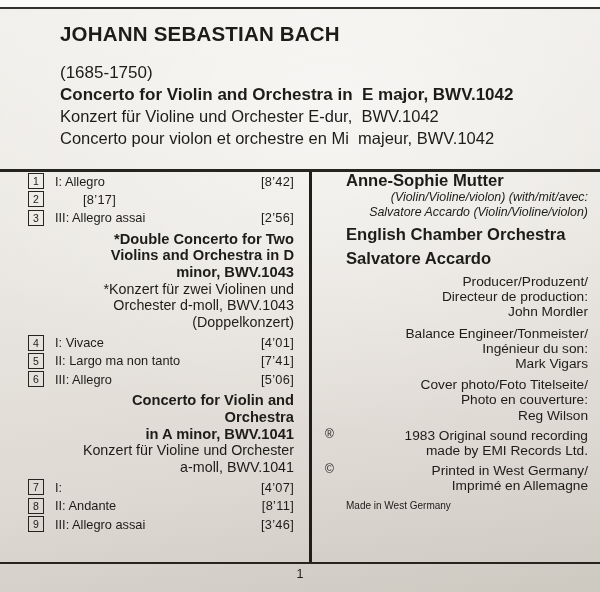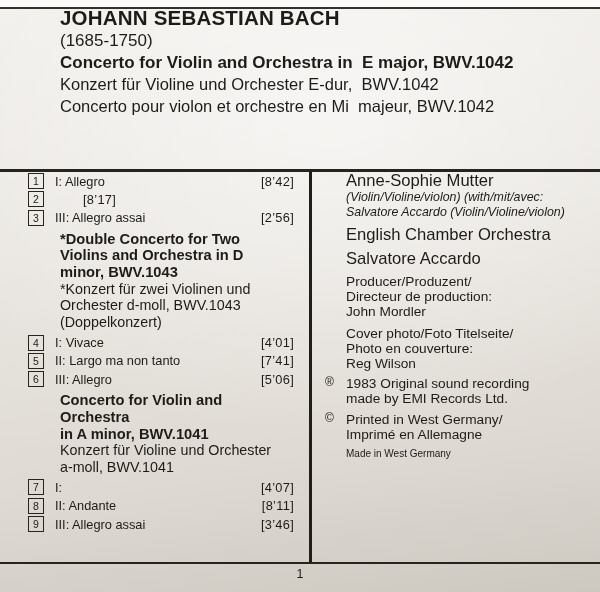--- a/index.html
+++ b/index.html
@@ -10,42 +10,42 @@
       radial-gradient(120% 90% at 55% 18%, rgba(255,255,255,0.55), rgba(255,255,255,0) 62%),
       linear-gradient(172deg, #f1efeb 0%, #e9e6e1 40%, #ded9d2 75%, #cdc8c0 100%);
   }
   .topstrip {position:absolute; top:0; left:0; right:0; height:7px; background:#fbfbf9;}
   .rule {position:absolute; left:0; width:600px; background:#26241f;}
   .rule.top {top:7px; height:2px; background:#34322c;}
   .rule.mid {top:169px; height:2.5px;}
   .rule.bottom {top:562px; height:2px;}
   .vdiv {position:absolute; left:309px; top:171px; width:2.5px; height:391px; background:#201e19;}
   .pre {white-space:pre-wrap;}
-  .lines {white-space:pre-line;}
+  .lines {white-space:pre-line;text-align:right;}
   .bold {font-weight:bold;}
   .italic {font-style:italic;}
 
-  .header {position:absolute; top:6px; left:60px; right:16px;}
+  .header {position:absolute; top:22px; left:60px; right:16px;}
   .composer {font-size:20.5px; font-weight:bold; line-height:24px; letter-spacing:0.2px;}
-  .dates {font-size:17px; line-height:20px; margin-top:1px;}
+  .dates {font-size:17px; line-height:20px; margin-top:17px;}
   .work1 {}
   .w1en {font-size:17px; font-weight:bold; line-height:23px;}
   .w1 {font-size:16.5px; line-height:21.5px;}
 
   .col.left {position:absolute; left:28px; top:172px; width:266px;}
   .trow {display:flex; align-items:center; height:18.3px; font-size:12.8px;}
   .tbox {flex:none; width:14px; height:14px; border:1.6px solid #25241f; font-size:10.5px;
          line-height:14px; text-align:center; margin-right:11px; color:#1d1c19;}
   .ttitle {flex:1;}
   .tdur {flex:none; letter-spacing:0.3px;padding-left:28px;}
   .wblock {padding-left:32px; margin:4px 0 3px; font-size:14.3px; line-height:16.6px;}
   .wblock .bold {font-size:14.7px;}
 
   .col.right {position:absolute; left:325px; top:172px; width:263px; padding-left:21px; box-sizing:border-box;}
-  .aname {font-size:16.6px; font-weight:normal; line-height:18px;}
+  .aname {font-size:16.6px; font-weight:bold; line-height:18px;}
   .arole {font-size:12.4px; line-height:15px;}
   .mt6 {margin-top:6px;}
   .credit {font-size:13.7px; line-height:15.2px; margin-top:6px; position:relative;}
   .credit.sym {margin-top:5px;}
   .symglyph {position:absolute; left:-21px; top:-1px; font-size:12px;}
   .made {margin-top:4px; font-size:10px; line-height:15.2px;}
 
   .pagenum {position:absolute; top:567px; left:0; width:600px; text-align:center; font-size:12.5px;}
 </style>
 </head>
@@ -141,20 +141,23 @@
     </div>
     <div class="mt6">
       <div class="aname">English Chamber Orchestra</div>
     </div>
     <div class="mt6">
       <div class="aname">Salvatore Accardo</div>
     </div>
     <div class="credit lines">Producer/Produzent/
 Directeur de production:
 John Mordler</div>
+    <div class="credit lines">Balance Engineer/Tonmeister/
+Ingénieur du son:
+Mark Vigars</div>
     <div class="credit lines">Cover photo/Foto Titelseite/
 Photo en couverture:
 Reg Wilson</div>
     <div class="credit sym">
       <span class="symglyph">®</span>
       <div class="lines">1983 Original sound recording
 made by EMI Records Ltd.</div>
     </div>
     <div class="credit sym">
       <span class="symglyph">©</span>

